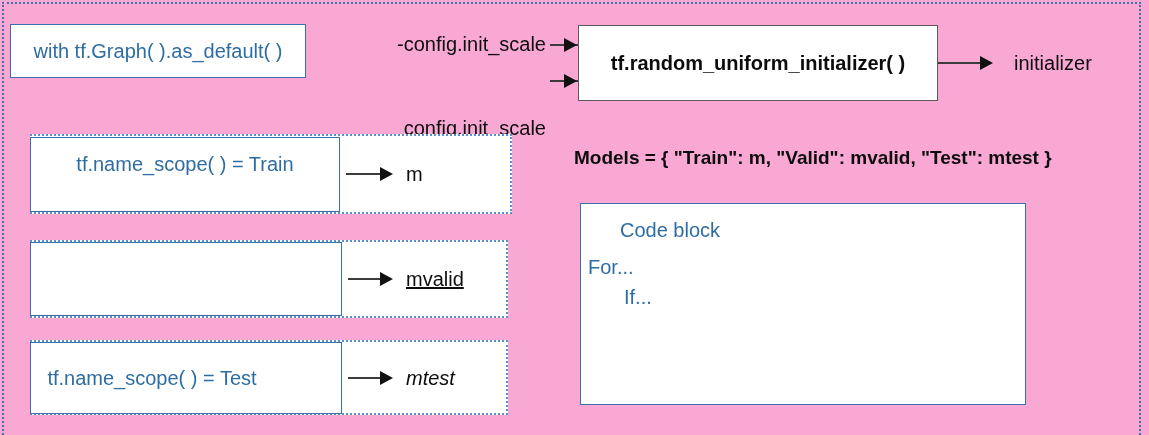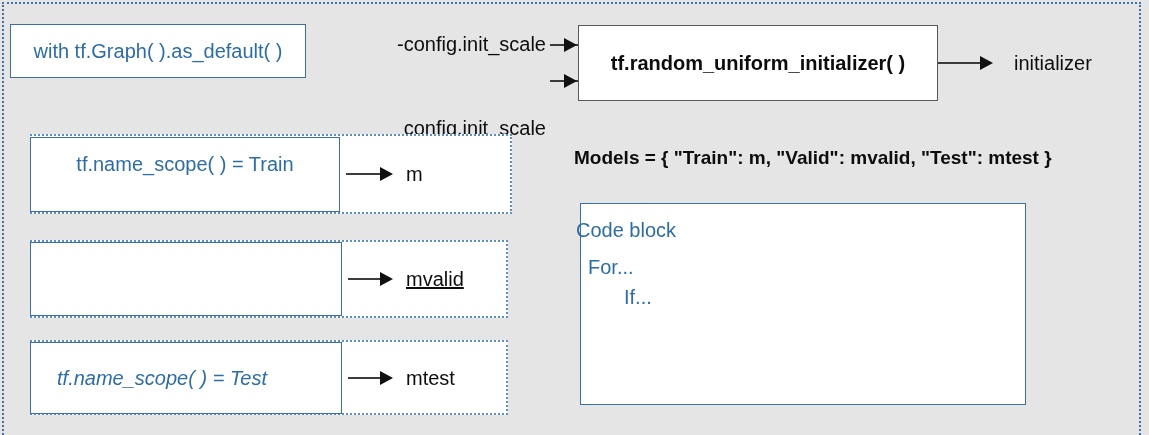--- a/index.html
+++ b/index.html
@@ -8,21 +8,21 @@
     background: #ffffff;
   }
   body {
     font-family: "Liberation Sans", sans-serif;
     -webkit-font-smoothing: antialiased;
   }
   #canvas {
     position: relative;
     width: 1149px;
     height: 435px;
-    background: #e5e5e5;
+    background: #f9a8d4;
     overflow: hidden;
   }
 
   
   .outer-frame {
     position: absolute;
     left: 2px;
     top: 2px;
     width: 1139px;
     height: 440px;
@@ -128,25 +128,25 @@
   <div class="txt t20 txt-black" style="left:406px; top:164px;">m</div>
 
   <div class="box box-dotted-blue" style="left:30px; top:240px; width:478px; height:78px;"></div>
   <div class="box box-solid-blue" style="left:30px; top:242px; width:312px; height:74px;"></div>
   <div class="arrow" style="left:348px; top:278px; width:42px;"></div>
   <div class="arrow-head" style="left:380px; top:272px;"></div>
   <div class="txt t20 txt-black" style="left:406px; top:269px;text-decoration:underline;">mvalid</div>
 
   <div class="box box-dotted-blue" style="left:30px; top:340px; width:478px; height:75px;"></div>
   <div class="box box-solid-blue" style="left:30px; top:342px; width:312px; height:72px;"></div>
-  <div class="centered-label t20 txt-blue" style="left:38px; top:342px; width:248px; height:72px;font-style:italic;">tf.name_scope( ) = Test</div>
+  <div class="centered-label t20 txt-blue" style="left:28px; top:342px; width:248px; height:72px;">tf.name_scope( ) = Test</div>
   <div class="arrow" style="left:348px; top:377px; width:42px;"></div>
   <div class="arrow-head" style="left:380px; top:371px;"></div>
-  <div class="txt t20 txt-black" style="left:406px; top:368px;">mtest</div>
+  <div class="txt t20 txt-black" style="left:406px; top:368px;font-style:italic;">mtest</div>
 
   <div class="txt t19 txt-black bold" style="left:574px; top:148px;">Models = { "Train": m, "Valid": mvalid, "Test": mtest }</div>
 
   <div class="box box-solid-blue" style="left:580px; top:203px; width:446px; height:202px;"></div>
-  <div class="txt t20 txt-blue" style="left:576px; top:220px;text-align:center;">Code block</div>
+  <div class="txt t20 txt-blue" style="left:620px; top:220px;text-align:center;">Code block</div>
   <div class="txt t20 txt-blue" style="left:588px; top:257px;">For...</div>
   <div class="txt t20 txt-blue" style="left:588px; top:287px;margin-left:36px;">If...</div>
 
 </div>
 
 </body></html>

